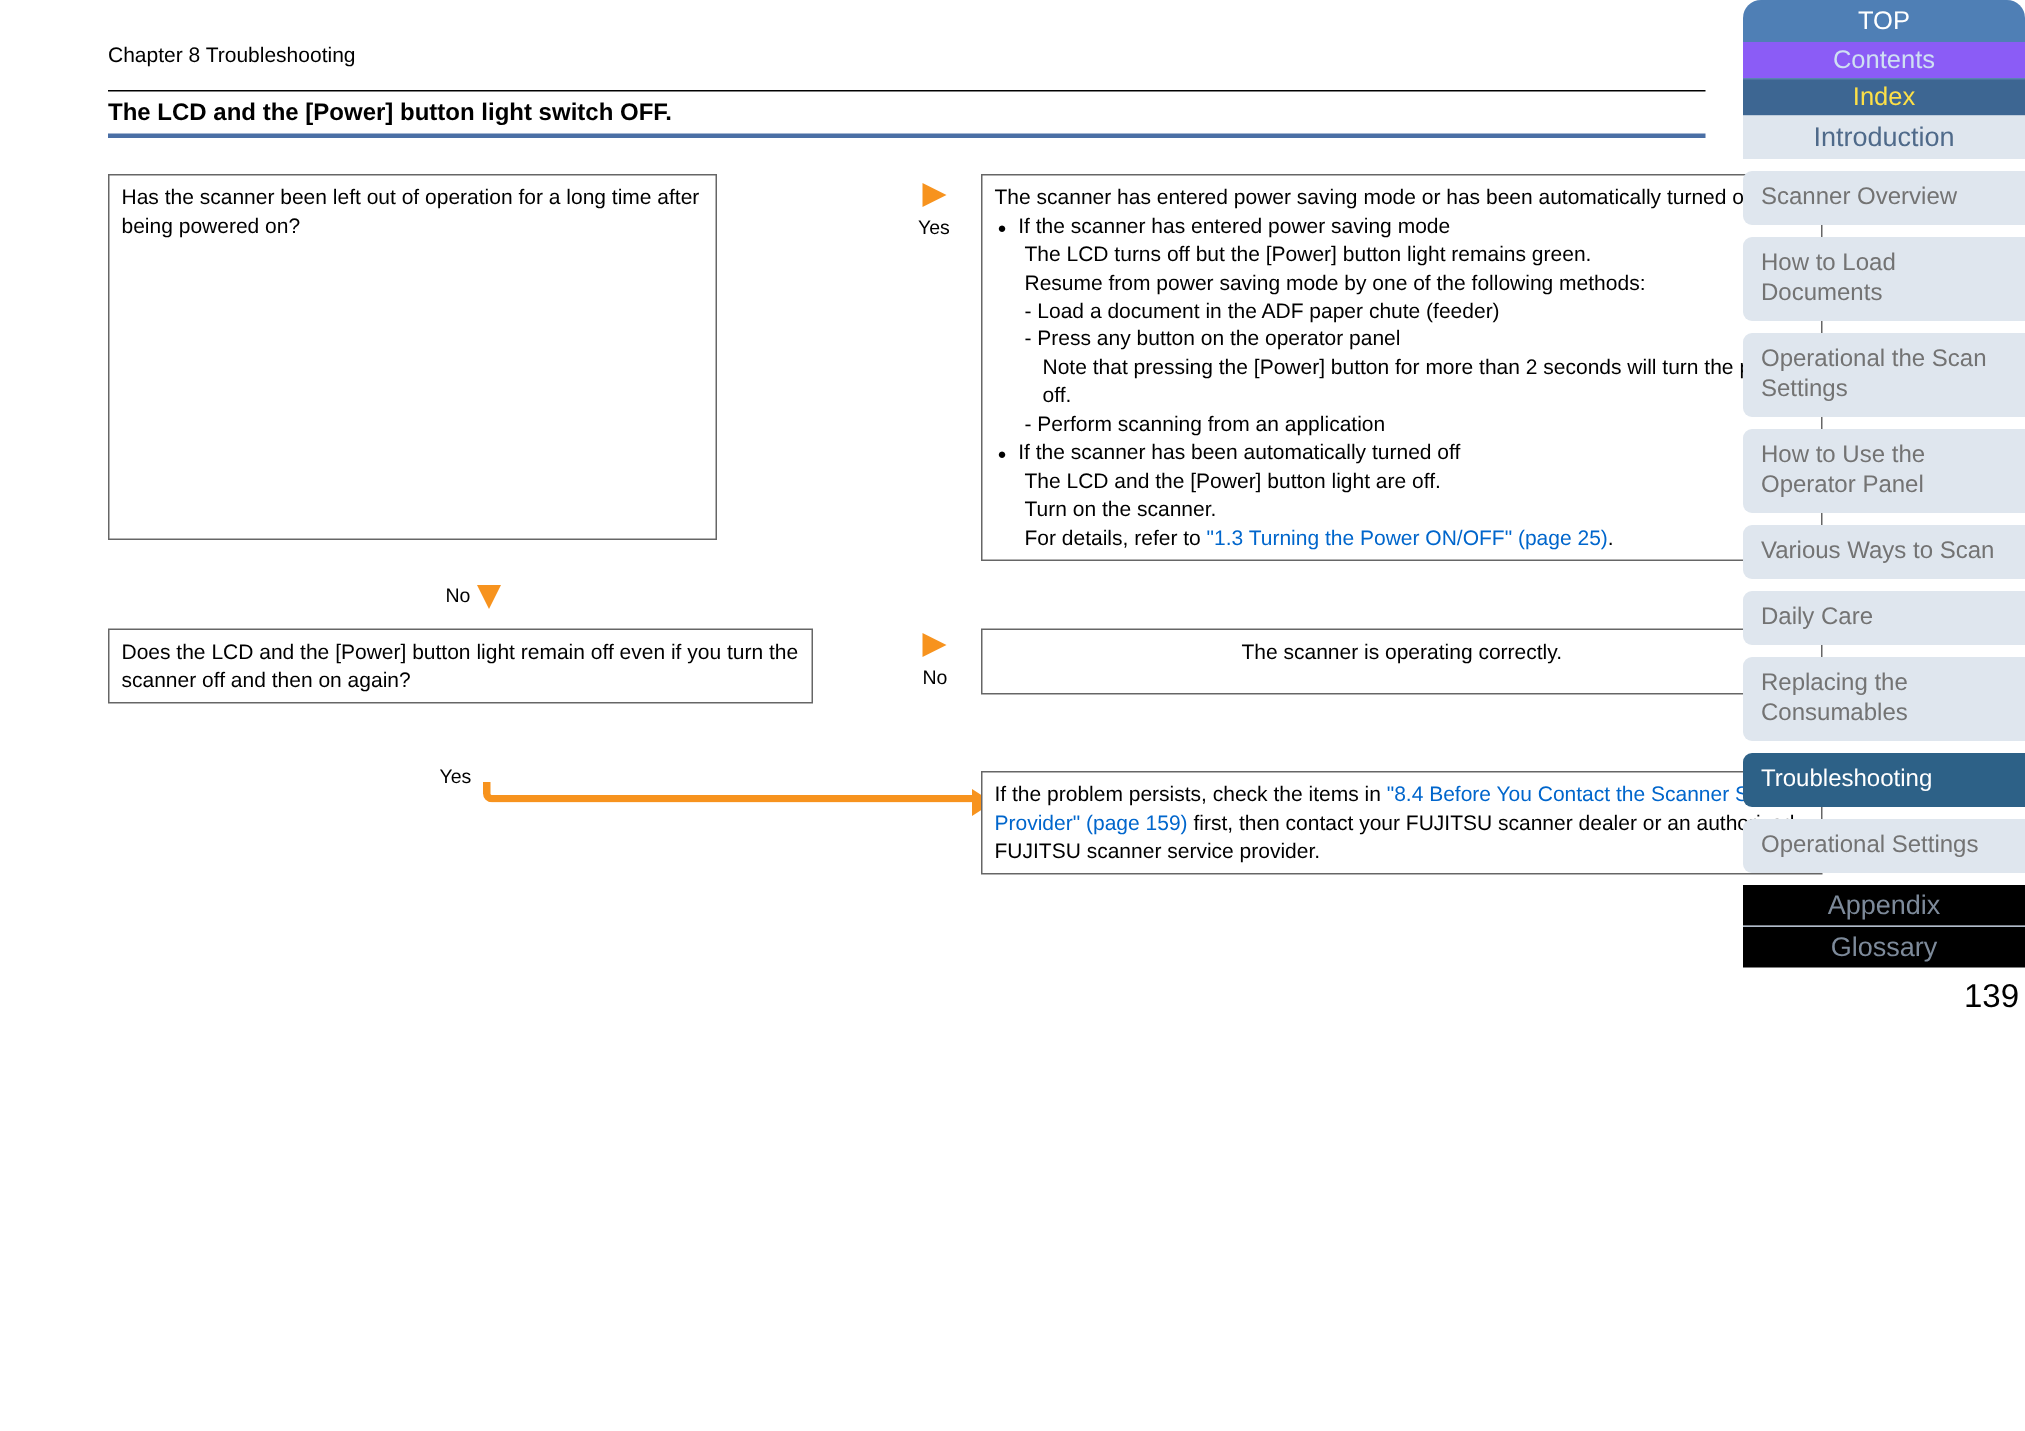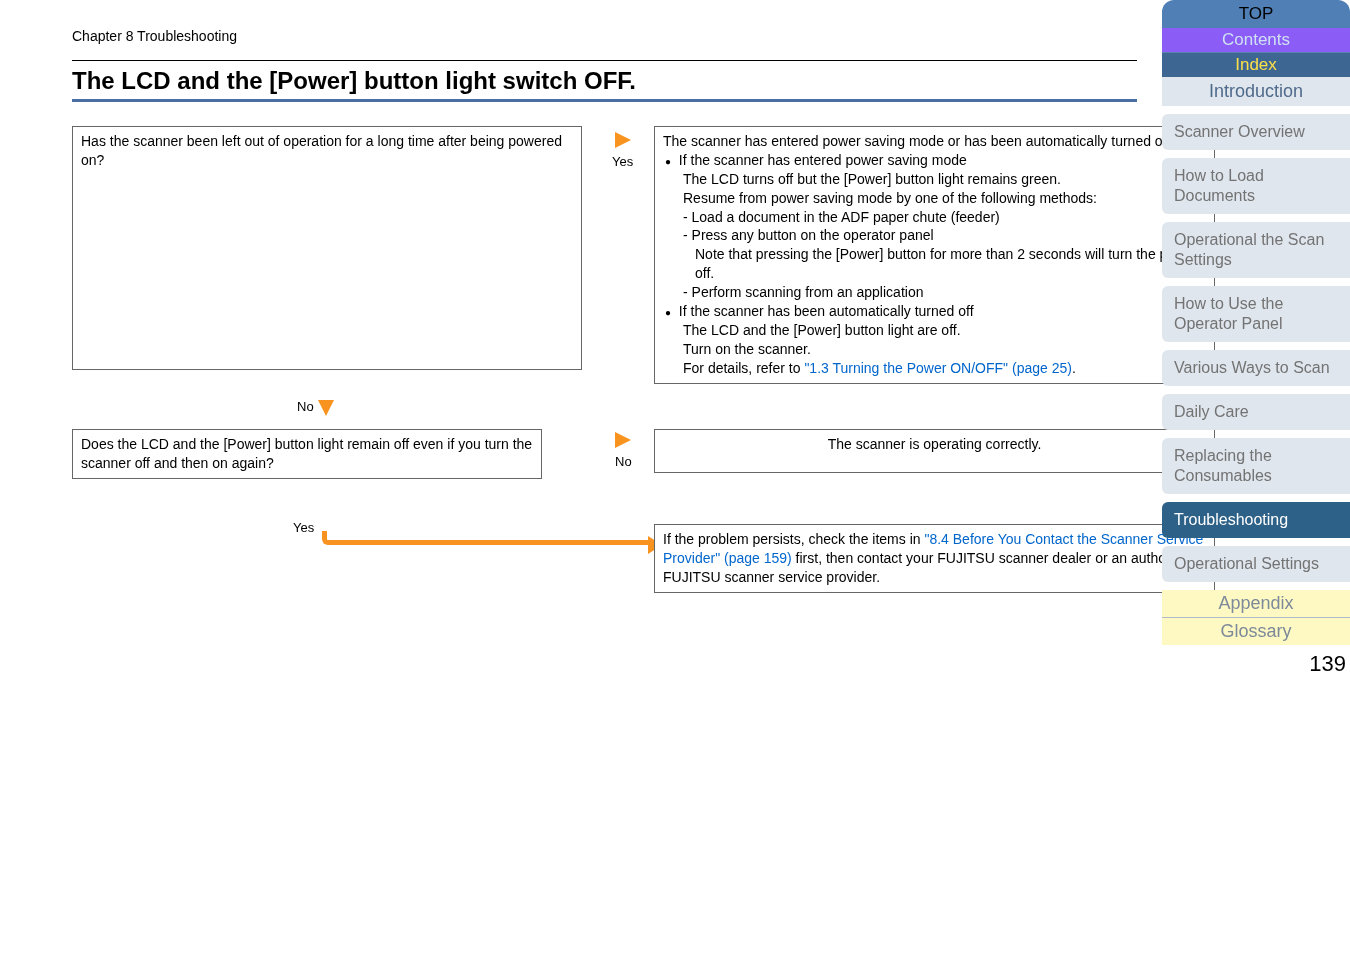--- a/index.html
+++ b/index.html
@@ -19,41 +19,41 @@
       padding: 28px 0 0 72px;
     }
     .chapter-header {
       font-size: 14px;
       color: #000;
       padding-bottom: 16px;
       border-bottom: 1px solid #000;
       width: 1065px;
     }
     .title-bar {
-      font-size: 24px;
+      font-size: 16px;
       font-weight: bold;
       color: #000;
       padding: 6px 0 4px 0;
       border-bottom: 3px solid #4a6fa5;
       width: 1065px;
       margin-bottom: 24px;
     }
     .content-area {
       width: 1065px;
       position: relative;
     }
     .box {
       border: 1px solid #666;
       background: #fff;
       padding: 5px 8px;
       font-size: 14px;
       line-height: 1.35;
       position: absolute;
     }
-    .q1 { left: 0; top: 0; width: 510px; height: 244px; }
+    .q1 { left: 0; top: 0; width: 406px; height: 244px; }
     .a1 { left: 582px; top: 0; width: 561px; }
     .q2 { left: 0; top: 303px; width: 470px; }
     .a2 { left: 582px; top: 303px; width: 561px; height: 44px; text-align: center; }
     .a3 { left: 582px; top: 398px; width: 561px; }
 
     .arrow-right {
       position: absolute;
       width: 0; height: 0;
       border-top: 8px solid transparent;
       border-bottom: 8px solid transparent;
@@ -93,21 +93,21 @@
 
     
     .sidebar {
       position: absolute;
       right: 0;
       top: 0;
       width: 188px;
     }
     .sb-top {
       background: #4f7fb5;
-      color: #000000;
+      color: #ffffff;
       text-align: center;
       font-size: 17px;
       padding: 4px 0;
       border-top-left-radius: 12px;
       border-top-right-radius: 12px;
     }
     .sb-contents {
       background: #8b5cf6;
       color: #cfe0f3;
       text-align: center;
@@ -138,21 +138,21 @@
       margin-top: 8px;
       border-top-left-radius: 6px;
       border-bottom-left-radius: 6px;
       cursor: pointer;
     }
     .sb-item.active {
       background: #2d6187;
       color: #fff;
     }
     .sb-appendix, .sb-glossary {
-      background: #fef9c3;
+      background: #000000;
       color: #7d8a9a;
       text-align: center;
       font-size: 18px;
       padding: 3px 0;
       margin-top: 8px;
     }
     .sb-glossary { margin-top: 0; border-top: 1px solid #b0bccb; }
     .page-num {
       text-align: right;
       font-size: 22px;

